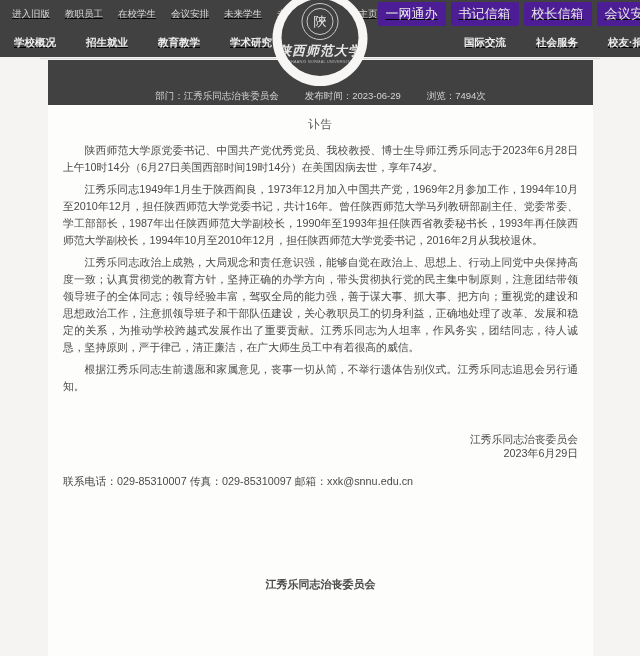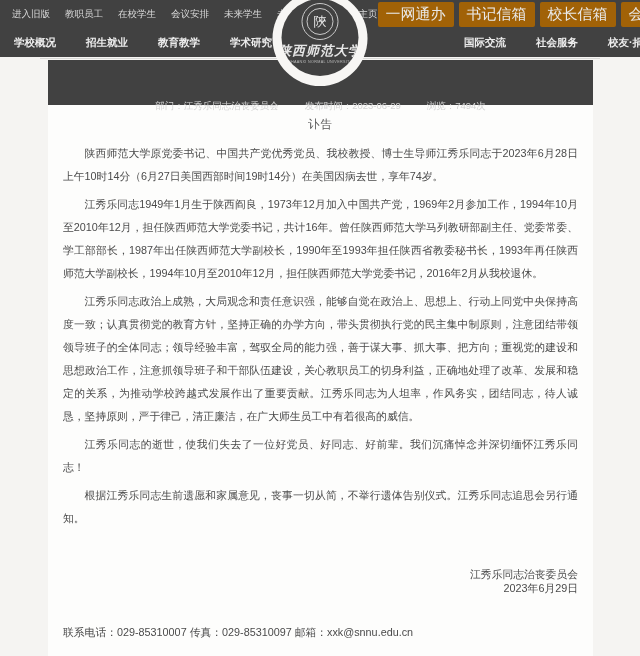--- a/index.html
+++ b/index.html
@@ -1,28 +1,28 @@
 <!DOCTYPE html>
 <html><head>
 <meta charset="utf-8">
 <style>
   * { margin:0; padding:0; box-sizing:border-box; }
   html,body { background:#e9e8e6; }
   body { font-family:"Liberation Sans","DejaVu Sans",sans-serif; }
   .page { position:relative; width:640px; height:656px; margin:0 auto;
-          background:#f5f4f2; overflow:hidden; }
+          background:#f5f4f2; overflow:hidden;text-decoration:underline; }
 
   
   .header { position:relative; background:#414141; height:57px; z-index:0; }
   .row1 { height:28px; display:flex; align-items:center; justify-content:space-between;
           padding:0 8px 0 12px; }
   .row1-left { display:flex; gap:15px; }
   .row1-left span { font-size:9.5px; color:#d9d9d9; cursor:pointer; white-space:nowrap; }
   .row1-right { display:flex; gap:5px; align-items:center; }
-  .tb-btn { background:#a16207; color:#e9e9e9; font-size:15px; padding:3px 8px;
+  .tb-btn { background:#4c1d95; color:#e9e9e9; font-size:13px; padding:3px 8px;
             border-radius:2px; border:none; cursor:pointer; white-space:nowrap;
             font-family:inherit; }
 
   .row2 { height:29px; display:flex; align-items:center; justify-content:space-between;
           padding:0 14px; }
   .row2-left,.row2-right { display:flex; gap:30px; }
   .row2 span { font-size:10.5px; font-weight:bold; color:#ededed; cursor:pointer;
                white-space:nowrap; }
   .row2-left { margin-right:120px; }
 
@@ -45,31 +45,31 @@
             letter-spacing:0.5px; white-space:nowrap; }
 
   .divider-line { position:absolute; top:58px; left:40px; right:40px; height:1px;
                   background:#d8d8d6; z-index:1; }
 
   
   .sheet { position:absolute; left:48px; top:60px; width:545px; height:596px;
            background:#fdfdfc; z-index:1; }
   .band { height:45px; background:#414141; color:#fff; text-align:center; padding-top:6px; }
   .band-title { font-size:13px; font-weight:bold; letter-spacing:3px; }
-  .band-meta { margin-top:16px; display:flex; justify-content:center; gap:26px; }
+  .band-meta { margin-top:6px; display:flex; justify-content:center; gap:26px; }
   .band-meta span { font-size:9.5px; color:#d3d3d3; }
 
   .article-body { padding:8px 15px 0 15px; }
   .article-title { text-align:center; font-size:11.5px; font-weight:normal; color:#555;
                    margin:4px 0 10px; letter-spacing:1px; }
-  .para { font-size:10.8px; line-height:23px; color:#4a4a4a; text-align:justify;
+  .para { font-size:10.8px; line-height:17px; color:#4a4a4a; text-align:justify;
           text-indent:2em; margin-bottom:5px; }
   .sign-block { text-align:right; margin-top:38px; font-size:10.8px; color:#4a4a4a; }
   .sign-date { }
-  .contact { margin-top:30px; font-size:10.8px; color:#4a4a4a; }
+  .contact { margin-top:14px; font-size:10.8px; color:#4a4a4a; }
   .committee-title { text-align:center; margin-top:88px; font-size:11px; font-weight:bold;
                      color:#4a4a4a; }
 </style>
 </head>
 <body>
 
 <div class="page">
 
   <div class="header">
     <div class="row1">
@@ -130,21 +130,20 @@
         <span>发布时间：2023-06-29</span>
         <span>浏览：7494次</span>
       </div>
     </div>
 
     <div class="article-body">
       <h2 class="article-title">讣告</h2>
       <p class="para">陕西师范大学原党委书记、中国共产党优秀党员、我校教授、博士生导师江秀乐同志于2023年6月28日上午10时14分（6月27日美国西部时间19时14分）在美国因病去世，享年74岁。</p>
       <p class="para">江秀乐同志1949年1月生于陕西阎良，1973年12月加入中国共产党，1969年2月参加工作，1994年10月至2010年12月，担任陕西师范大学党委书记，共计16年。曾任陕西师范大学马列教研部副主任、党委常委、学工部部长，1987年出任陕西师范大学副校长，1990年至1993年担任陕西省教委秘书长，1993年再任陕西师范大学副校长，1994年10月至2010年12月，担任陕西师范大学党委书记，2016年2月从我校退休。</p>
       <p class="para">江秀乐同志政治上成熟，大局观念和责任意识强，能够自觉在政治上、思想上、行动上同党中央保持高度一致；认真贯彻党的教育方针，坚持正确的办学方向，带头贯彻执行党的民主集中制原则，注意团结带领领导班子的全体同志；领导经验丰富，驾驭全局的能力强，善于谋大事、抓大事、把方向；重视党的建设和思想政治工作，注意抓领导班子和干部队伍建设，关心教职员工的切身利益，正确地处理了改革、发展和稳定的关系，为推动学校跨越式发展作出了重要贡献。江秀乐同志为人坦率，作风务实，团结同志，待人诚恳，坚持原则，严于律己，清正廉洁，在广大师生员工中有着很高的威信。</p>
-      <p class="para">江秀乐同志的逝世，使我们失去了一位好党员、好同志、好前辈。我们沉痛悼念并深切缅怀江秀乐同志！</p>
       <p class="para">根据江秀乐同志生前遗愿和家属意见，丧事一切从简，不举行遗体告别仪式。江秀乐同志追思会另行通知。</p>
 
       <div class="sign-block">
         <div>江秀乐同志治丧委员会</div>
         <div class="sign-date">2023年6月29日</div>
       </div>
 
       <div class="contact">联系电话：029-85310007 传真：029-85310097 邮箱：xxk@snnu.edu.cn</div>
 
       <div class="committee-title">江秀乐同志治丧委员会</div>

